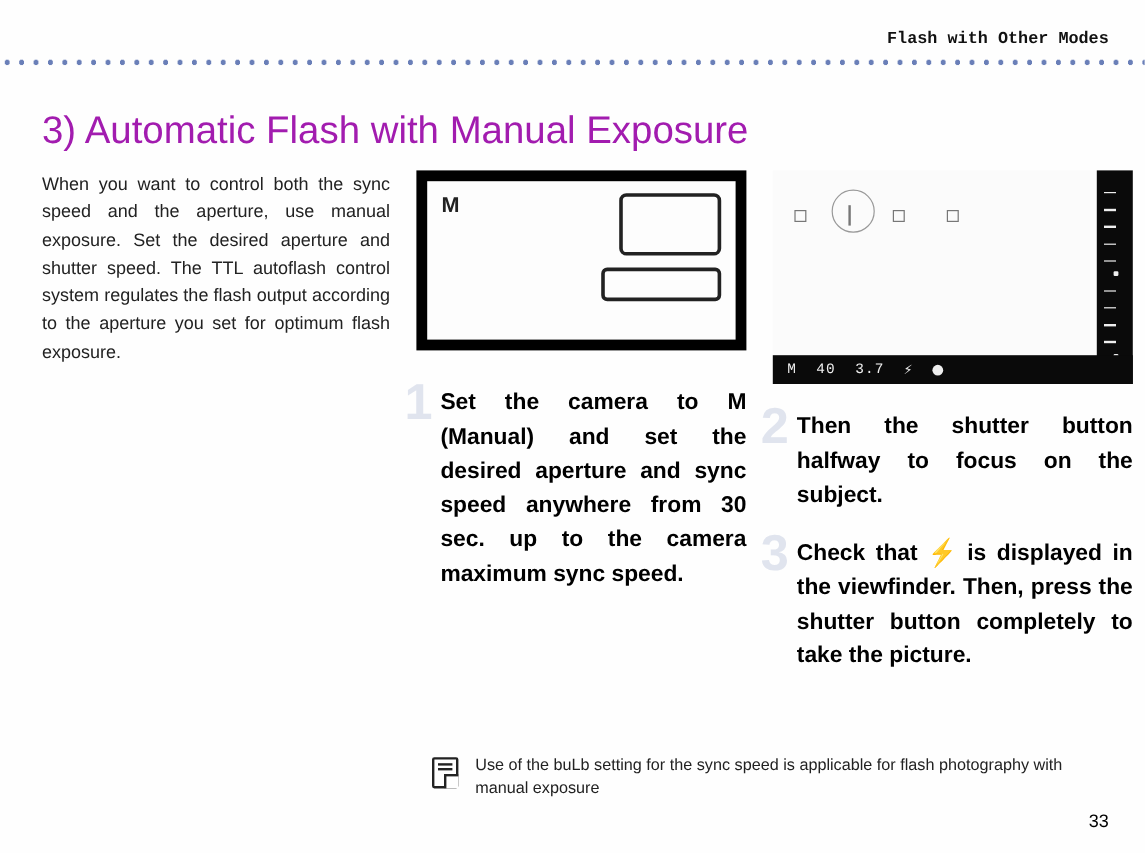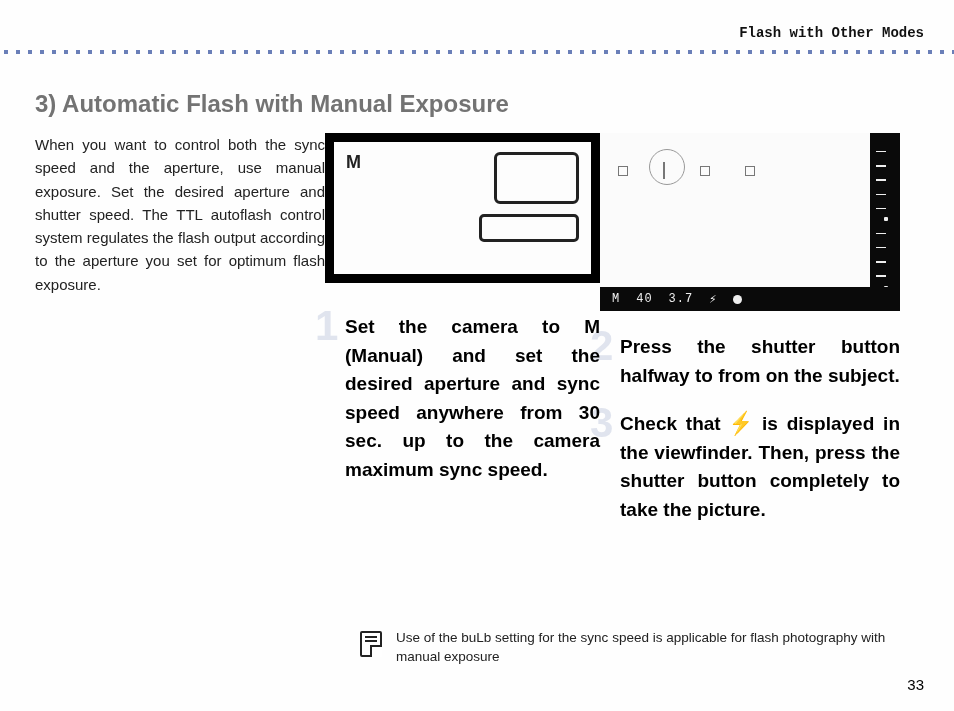--- a/index.html
+++ b/index.html
@@ -29,27 +29,28 @@
     height: 6px;
     background-image: radial-gradient(circle, #6a7fb8 2.2px, transparent 2.4px);
     background-size: 12px 6px;
     background-repeat: repeat-x;
     background-position: 0 center;
     margin-left: -35px;
     margin-right: -30px;
     margin-bottom: 35px;
   }
   .section-title {
-    color: #737373;
-    font-size: 24px;
-    font-weight: bold;
+    color: #a21caf;
+    font-size: 32px;
+    font-weight: normal;
     margin-bottom: 15px;
   }
   .columns {
     display: flex;
+    gap: 22px;
     align-items: flex-start;
   }
   .col-left {
     flex: 0 0 290px;
     font-size: 15px;
     line-height: 1.55;
     color: #222;
     text-align: justify;
   }
   .col-mid {
@@ -310,21 +311,21 @@
           <span>M</span>
           <span>40</span>
           <span>3.7</span>
           <span class="vf-bolt">⚡</span>
           <span class="vf-dot"></span>
         </div>
       </div>
 
       <div class="step">
         <div class="step-num">2</div>
-        <div class="step-text">Press the shutter button halfway to from on the subject.</div>
+        <div class="step-text">Then the shutter button halfway to focus on the subject.</div>
       </div>
 
       <div class="step">
         <div class="step-num">3</div>
         <div class="step-text">
           <span>Check that </span><span class="bolt-inline">⚡</span><span> is displayed in the viewfinder. Then, press the shutter button completely to take the picture.</span>
         </div>
       </div>
     </div>
 

